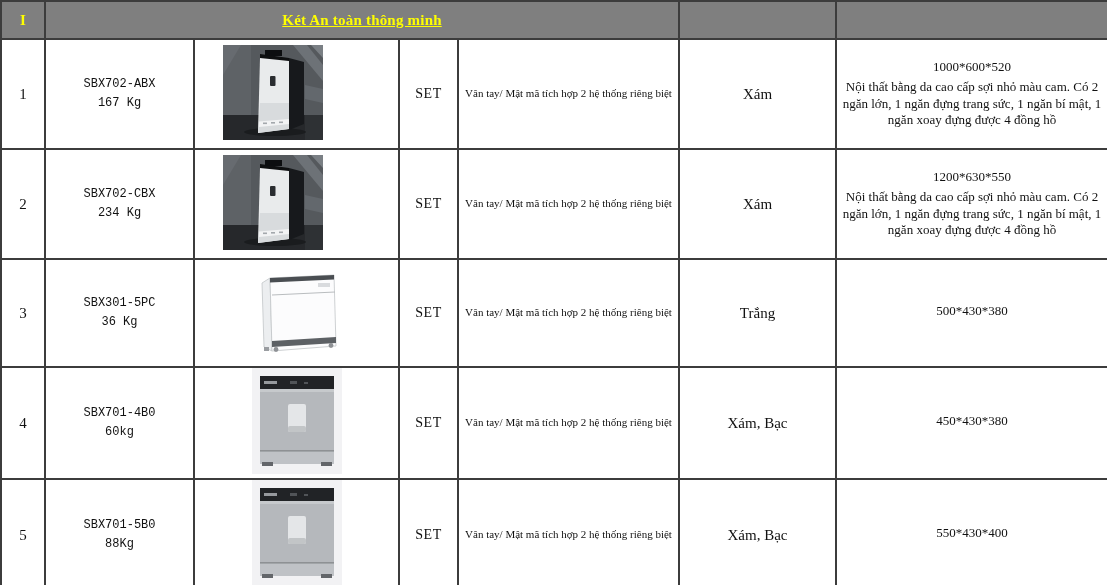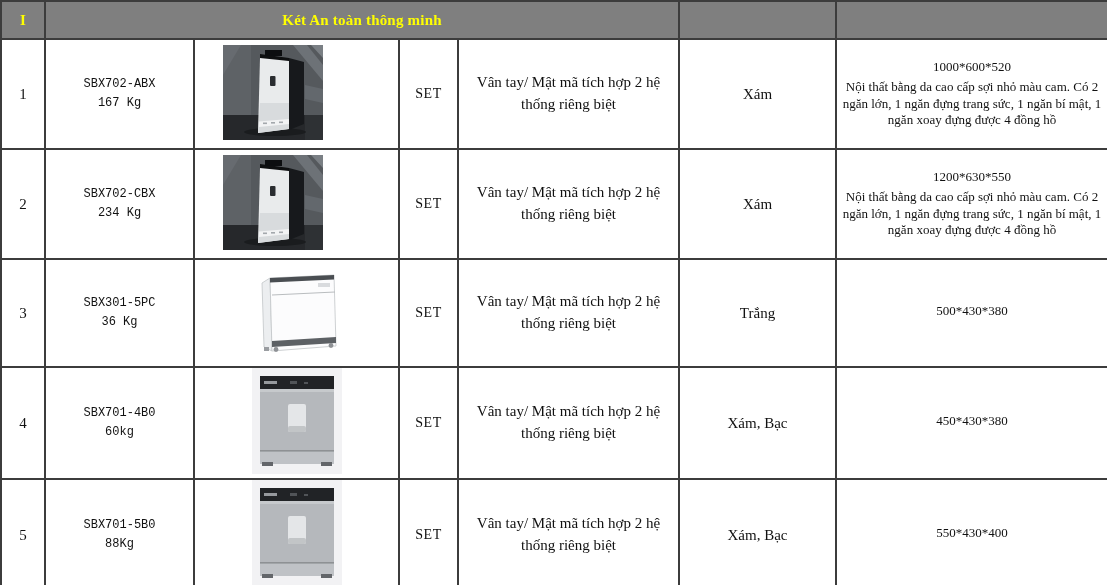--- a/index.html
+++ b/index.html
@@ -23,29 +23,29 @@
     border:2px solid var(--border);
     vertical-align:middle;text-align:center;
     padding:0;overflow:hidden;
   }
   tr.section-row{height:38px;}
   tr.section-row td{
     background:var(--header-bg);
     color:var(--header-text);
     font-weight:bold;font-size:15px;
   }
-  td.section-title{text-align:left;padding-left:7px;letter-spacing:.2px;}
+  td.section-title{text-align:left;padding-left:7px;letter-spacing:.2px;text-decoration:underline;}
   tbody tr{height:110px;}
   tbody tr:nth-child(3){height:108px;}
   tbody tr:nth-child(4){height:109px;}
   .c-no{font-size:15px;}
   .c-model{font-size:12px;line-height:1.55;font-family:Liberation Mono, monospace;}
   .c-img{vertical-align:top;padding-top:2px;}
   .c-unit{font-size:14px;letter-spacing:.5px;}
-  .c-feat{font-size:15px;line-height:1.45;padding:0 10px;}
+  .c-feat{font-size:11px;line-height:1.45;padding:0 10px;}
   .c-color{font-size:15px;font-family:Liberation Serif, serif;}
   .c-size{font-size:13px;line-height:1.28;padding:0 3px;}
   .size-note{margin-top:3px;}
   .imgbox{display:inline-block;line-height:0;}
   .dark-safe-photo{width:100px;height:95px;margin-right:48px;}
   .white-safe-photo{width:102px;height:86px;margin-top:3px;}
   .gray-safe-photo{width:90px;height:106px;}
   .imgbox svg{display:block;}
 </style>
 </head>

